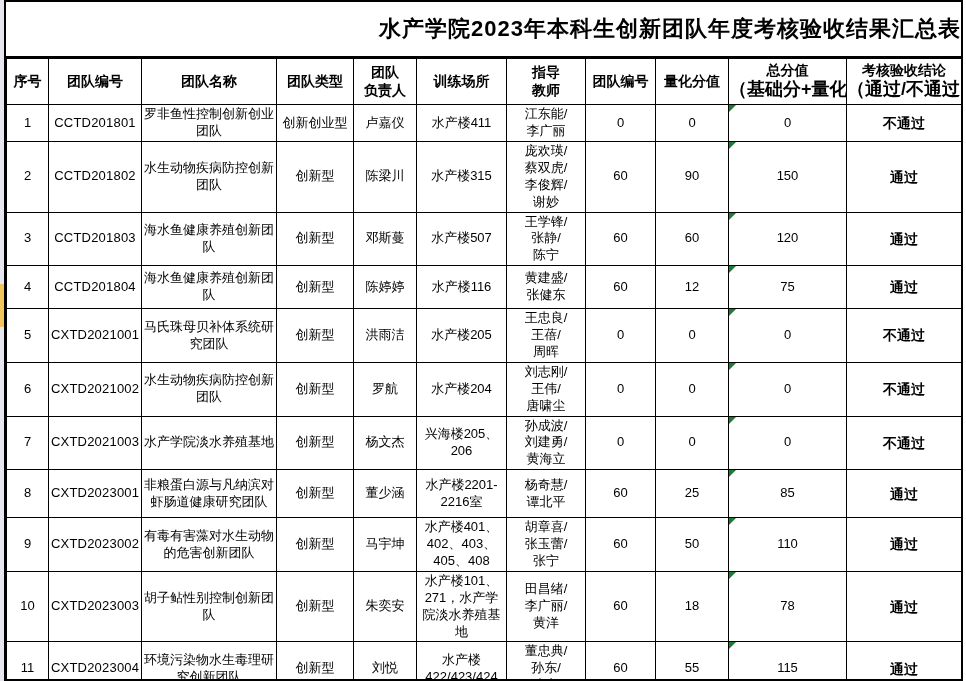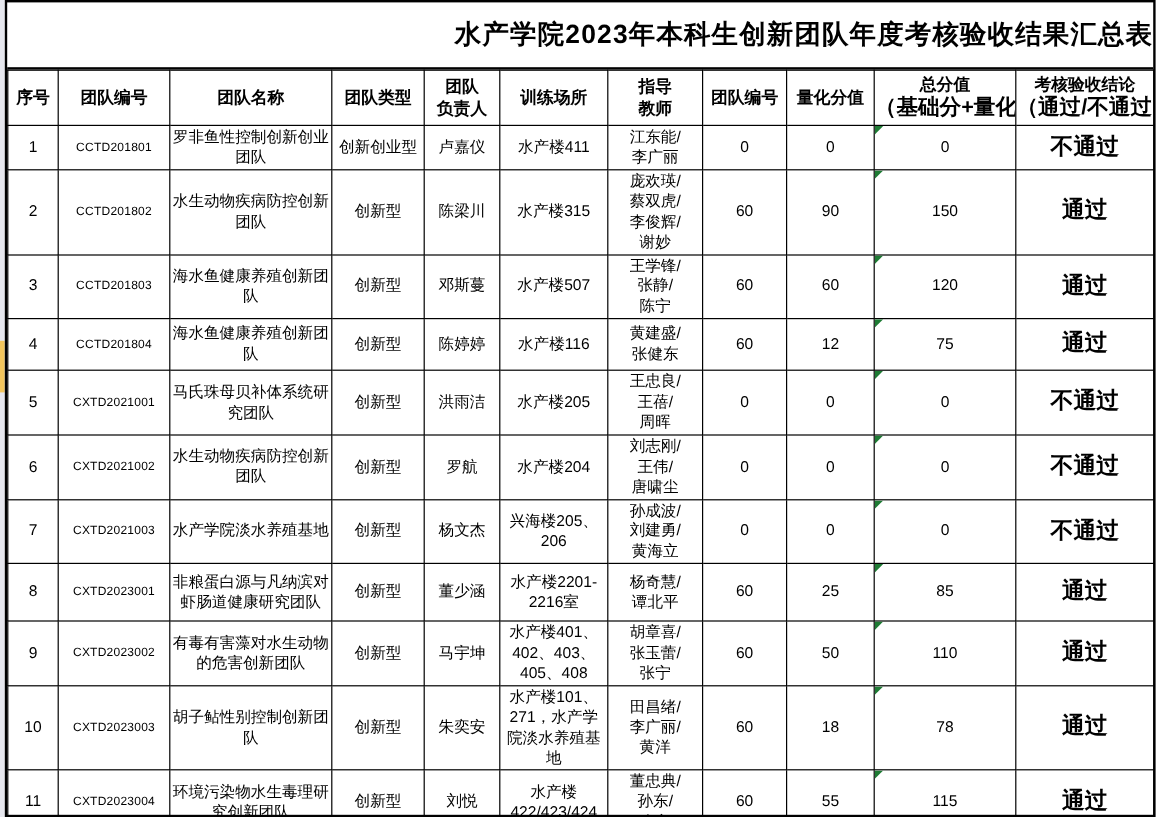--- a/index.html
+++ b/index.html
@@ -12,25 +12,25 @@
   .title-row{height:54px;line-height:54px;text-align:right;font-weight:bold;font-size:22px;
              border-bottom:2px solid #000;letter-spacing:1px;}
   table{border-collapse:collapse;table-layout:fixed;width:100%;}
   th,td{border:1.5px solid #000;text-align:center;vertical-align:middle;padding:1px 2px;
         overflow:hidden;box-sizing:border-box;}
   thead tr{height:46px;}
   th{font-size:14px;font-weight:bold;padding:0;}
   .h-main{white-space:pre-line;line-height:1.25;}
   .h-sub{font-size:18px;line-height:1.2;white-space:nowrap;}
   td{font-size:13px;line-height:1.3;}
-  td.team-id{font-size:10px;letter-spacing:.2px;}
+  td.team-id{font-size:13px;letter-spacing:.2px;}
   td.total{position:relative;}
   .tri{position:absolute;top:0;left:0;width:0;height:0;
        border-top:7px solid var(--tri,#1e7b34);border-right:7px solid transparent;}
-  td.conclusion{font-weight:bold;font-size:19px;}
+  td.conclusion{font-weight:bold;font-size:14px;}
   td.score{font-size:13px;}
 </style>
 </head>
 <body>
 
 <div class="page">
   <div class="gutter">
     <div class="gutter-marker" style="background: rgb(242, 197, 92);"></div>
   </div>
   <div class="sheet">

